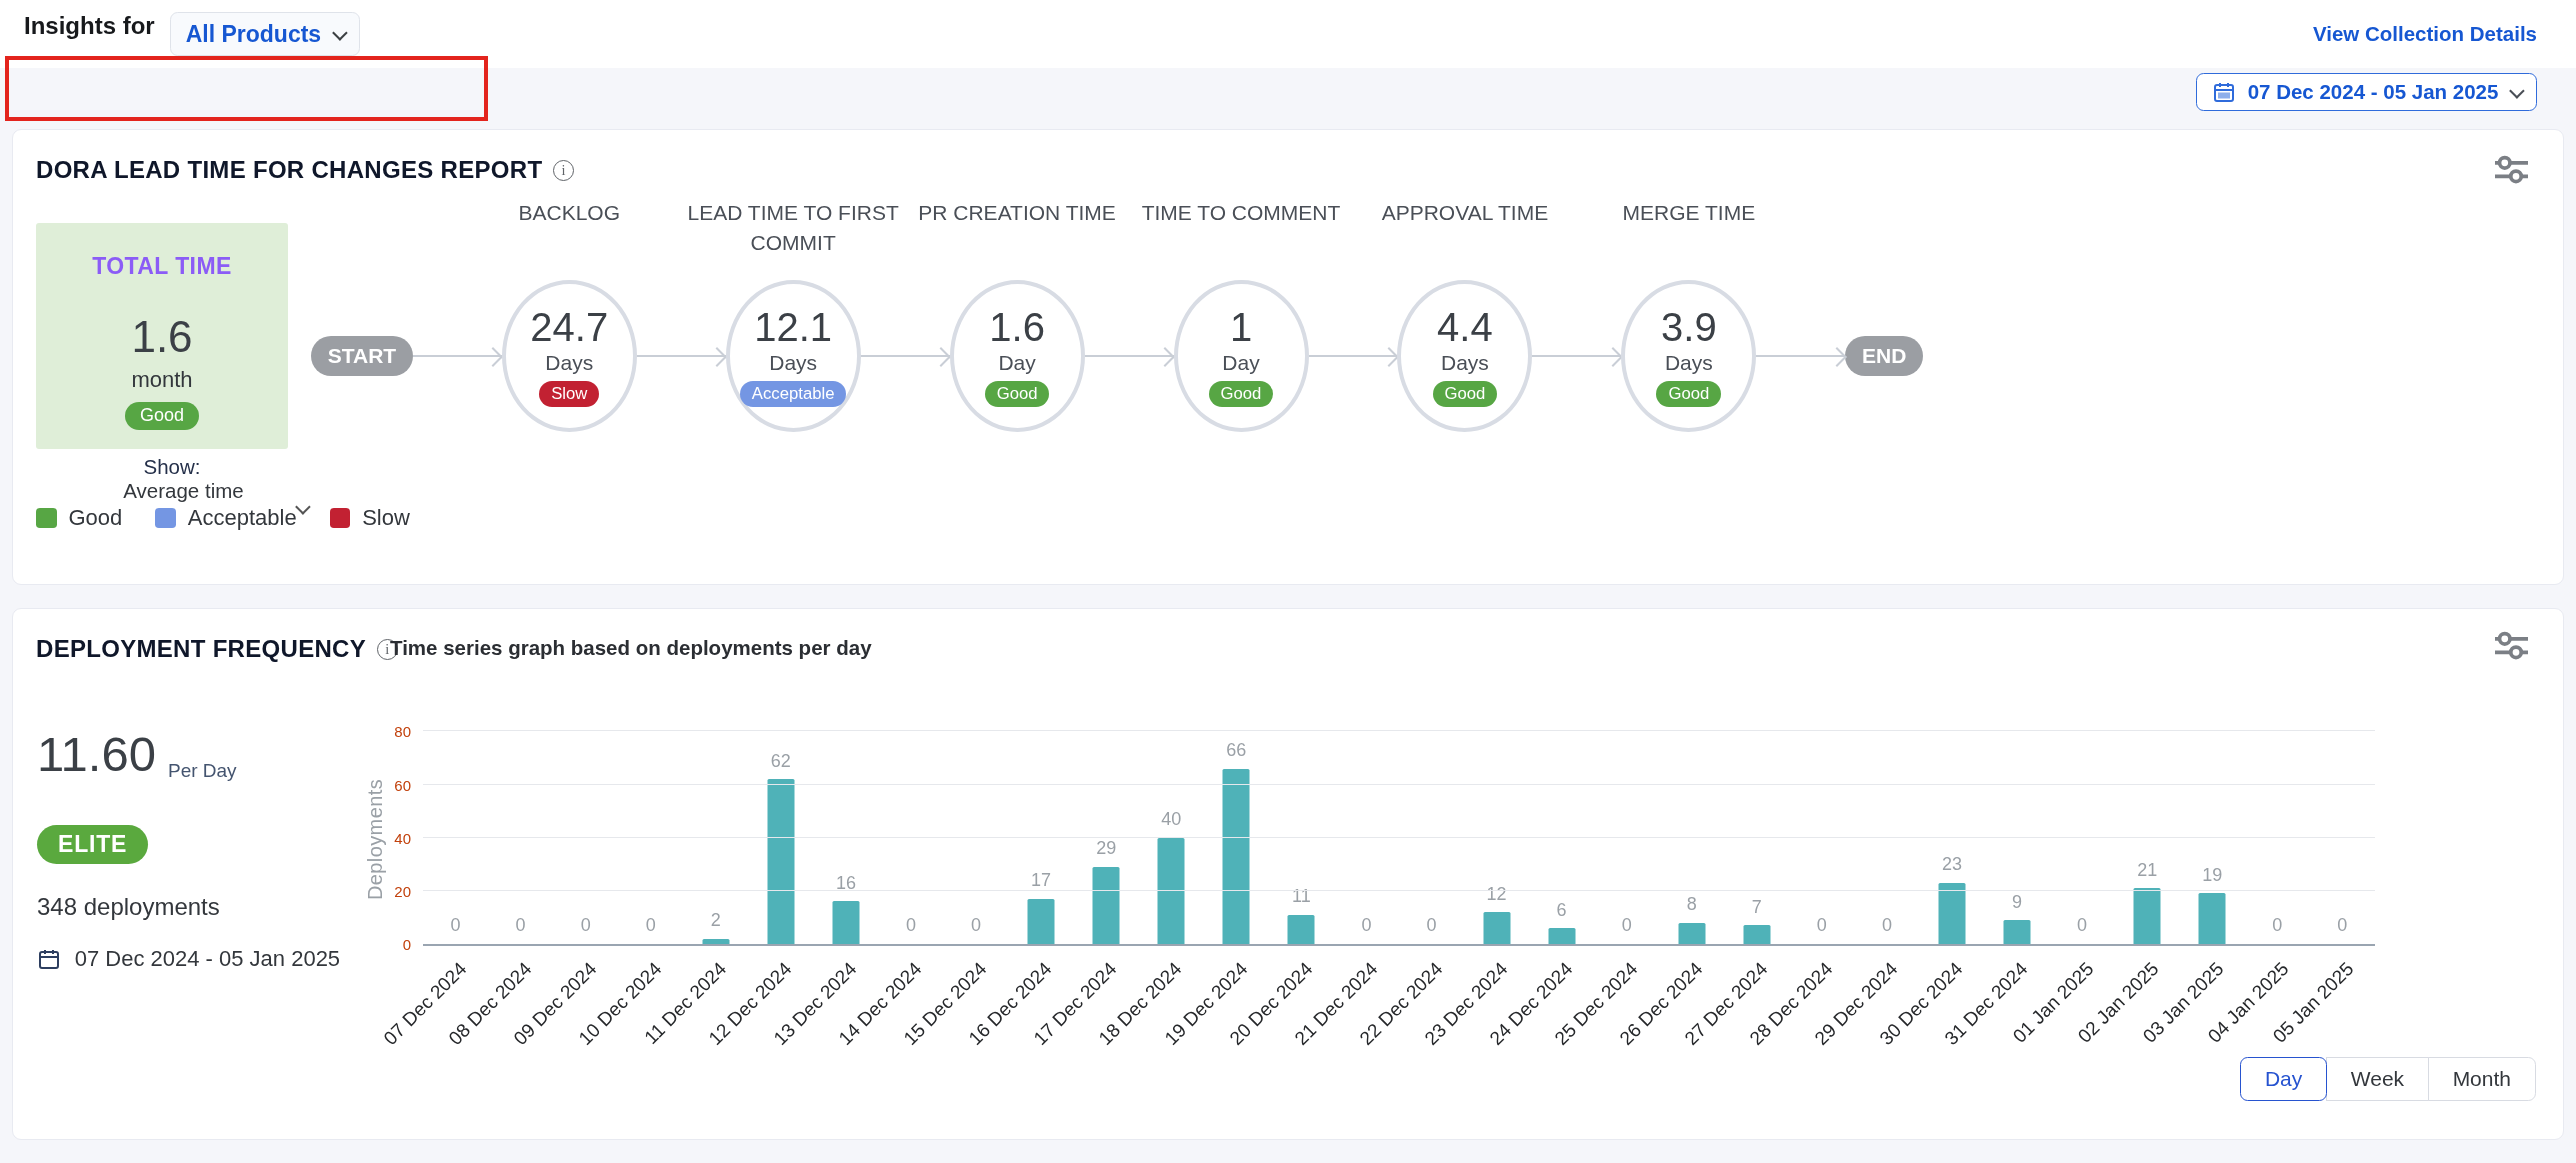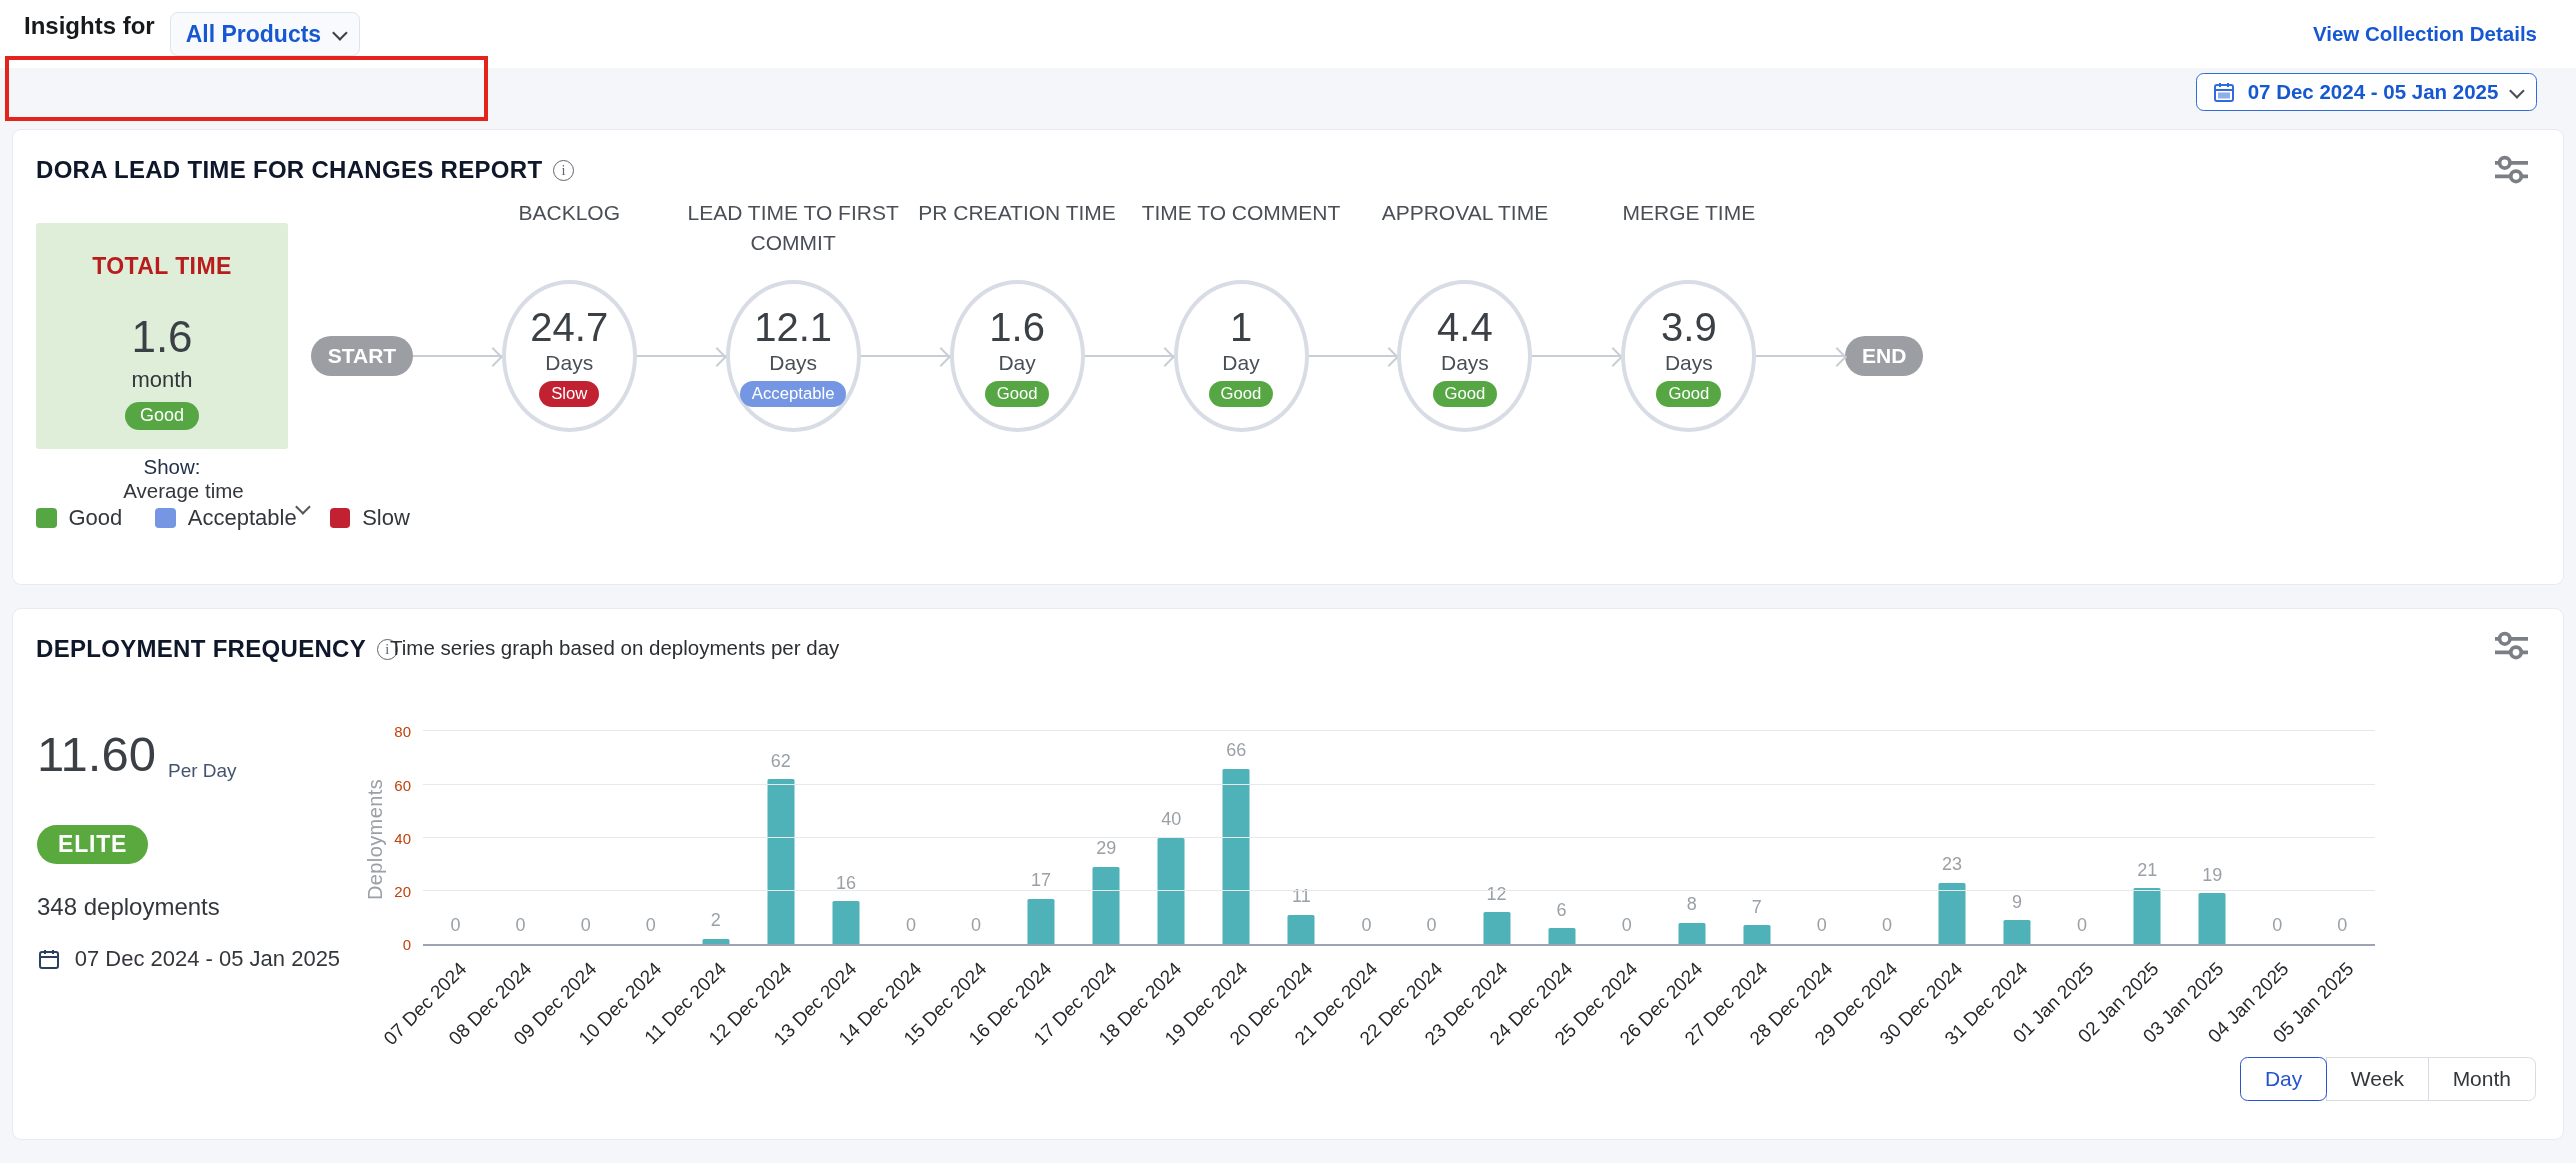--- a/index.html
+++ b/index.html
@@ -34,21 +34,21 @@
   .card { position:absolute; left:12px; width:2552px; background:#fff; border:1.5px solid #e8eaf1; border-radius:9px; }
   .card1 { top:129px; height:456px; }
   .card2 { top:608px; height:532px; }
   .card-title-row { position:absolute; display:flex; align-items:center; gap:10.6px; }
   .card-title { font-size:24px; font-weight:600; letter-spacing:0.3px; color:#0f172a; }
   .info-icon { width:21px; height:21px; border:1.5px solid #5f6368; border-radius:50%; color:#5f6368; font-size:14.4px; display:flex; align-items:center; justify-content:center; font-family:"Liberation Serif",serif; cursor:pointer; }
   .filter-icon { position:absolute; right:32px; cursor:pointer; }
 
   
   .totaltime { position:absolute; left:23px; top:93px; width:252px; height:226px; background:#dfeed8; border-radius:3px; display:flex; flex-direction:column; align-items:center; padding-top:30px; }
-  .totaltime .t-label { font-size:23px; font-weight:bold; color:#b91c1c; letter-spacing:0.4px; }
+  .totaltime .t-label { font-size:23px; font-weight:bold; color:#8b5cf6; letter-spacing:0.4px; }
   .totaltime .t-value { font-size:44px; color:#3b4046; margin-top:32px; }
   .totaltime .t-unit { font-size:22px; color:#33373c; margin-top:4.6px; }
   .status-pill { color:#fff; font-size:18px; padding:3.8px 15px; border-radius:759px; margin-top:9px; }
 
   .flow { position:absolute; left:298px; top:150px; width:1612px; height:152px; display:flex; align-items:center; }
   .flow-pill { background:#9b9ea3; color:#fff; font-size:21px; font-weight:bold; padding:7.6px 16.7px; border-radius:759px; flex:0 0 auto; }
   .connector { flex:1 1 0; height:0; border-top:2.3px solid #c9ced6; position:relative; min-width:38px; }
   .connector::after { content:""; position:absolute; right:1.5px; top:-6.8px; width:12px; height:12px; border-top:2.3px solid #c9ced6; border-right:2.3px solid #c9ced6; transform:rotate(45deg); }
   .stage { position:relative; flex:0 0 auto; }
   .stage-label { position:absolute; top:-82px; left:50%; transform:translateX(-50%); width:266px; text-align:center; font-size:21px; line-height:1.45; color:#4a4f57; }
@@ -61,21 +61,21 @@
   .show-label { font-size:20.5px; color:#25304a; }
   .show-value { font-size:20.5px; color:#33373c; margin-left:23px; }
   .show-row .chev { margin-left:auto; border-color:#555; }
 
   .legend { position:absolute; left:23px; top:375px; display:flex; align-items:center; gap:33px; }
   .legend-item { display:flex; align-items:center; gap:12px; }
   .legend-swatch { width:20.5px; height:20.5px; border-radius:3.8px; }
   .legend-label { font-size:22px; color:#33373c; }
 
   
-  .chart-subtitle { position:absolute; left:377px; top:27px; font-size:20.5px; font-weight:normal; color:#2b2e33; }
+  .chart-subtitle { position:absolute; left:377px; top:27px; font-size:20.5px; font-weight:bold; color:#2b2e33; }
   .dep-value-row { position:absolute; left:24px; top:117px; display:flex; align-items:flex-end; gap:12px; }
   .dep-value { font-size:49px; color:#3b4046; }
   .dep-unit { font-size:19px; color:#44546f; }
   .elite-badge { position:absolute; left:24px; top:216px; color:#fff; font-size:23px; font-weight:bold; letter-spacing:0.8px; padding:6px 21px; border-radius:759px; }
   .dep-count { position:absolute; left:24px; top:284px; font-size:24px; color:#33373c; }
   .dep-date { position:absolute; left:24px; top:337px; display:flex; align-items:center; gap:13.7px; font-size:22px; color:#33373c; }
 
   .plot { position:absolute; left:410px; top:124px; width:1952px; height:213px; border-bottom:2.3px solid #9aa5b1; }
   .gridline { position:absolute; left:0; right:0; height:0; border-top:1.5px solid #e6e8ec; }
   .ytick { position:absolute; right:calc(100% + 12px); transform:translateY(50%); font-size:15px; color:#c2410c; white-space:nowrap; }

